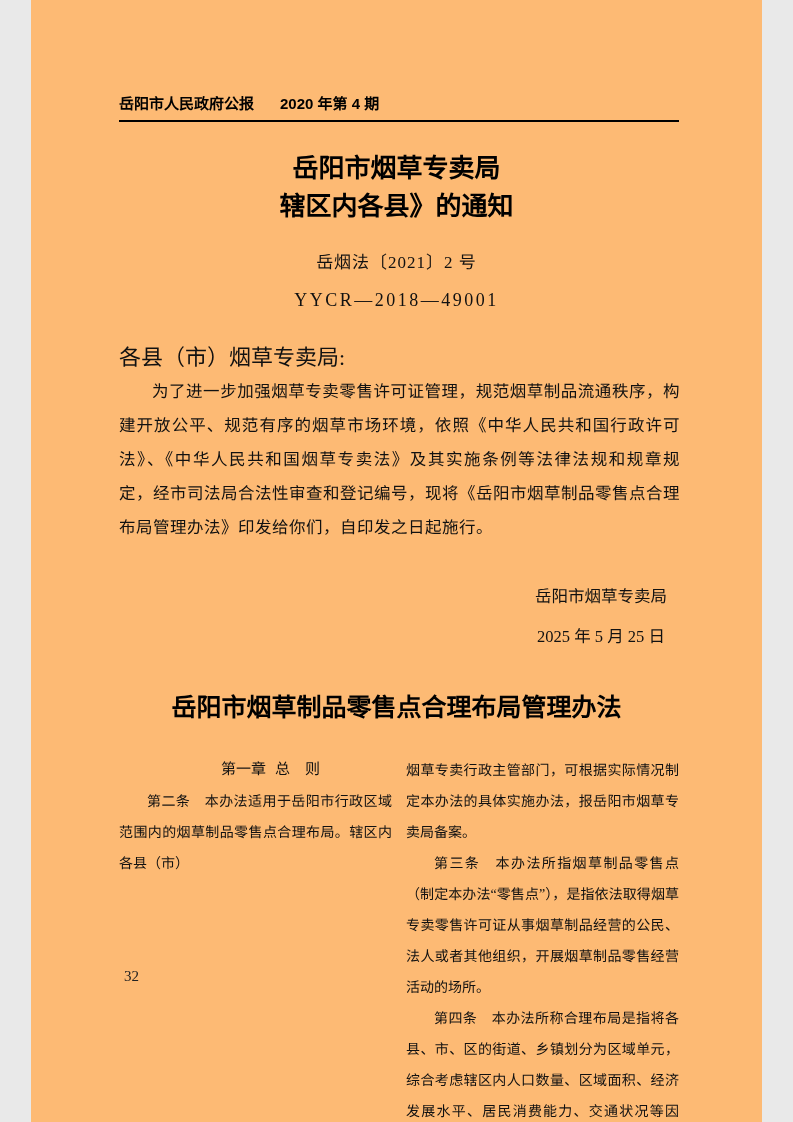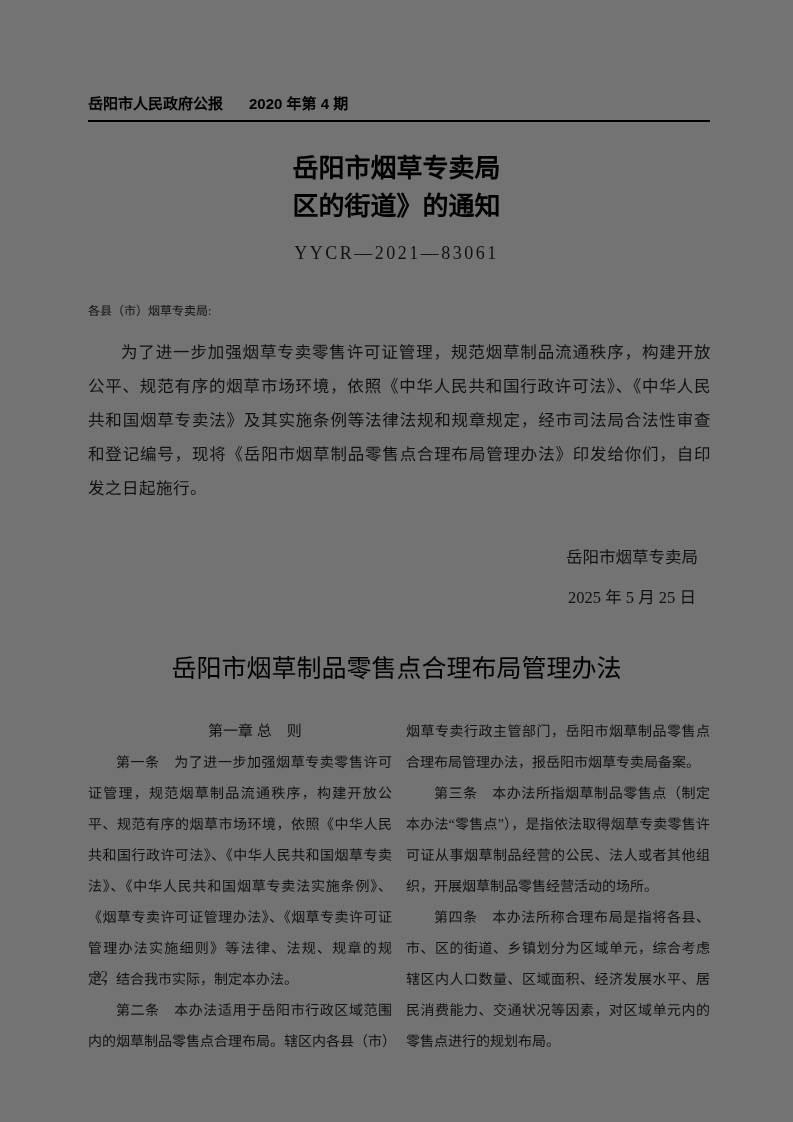--- a/index.html
+++ b/index.html
@@ -1,21 +1,21 @@
 <!DOCTYPE html>
 <html lang="zh-CN"><head>
 <meta charset="utf-8">
 <style>
   html, body { margin: 0; padding: 0; background: #e9e9e9; }
   .page {
     position: relative;
-    width: 793px;
+    width: 731px;
     height: 1122px;
     margin: 0 auto;
-    background: #737373;
+    background: #fdba74;
     color: #111111;
     font-family: "Liberation Serif", "DejaVu Serif", serif;
     overflow: hidden;
   }
 
   
   .gazette-header {
     margin: 0 83px 0 88px;
     padding-top: 92px;
   }
@@ -48,22 +48,22 @@
   }
   .ref-number {
     margin-top: 17px;
     text-align: center;
     font-size: 18px;
     letter-spacing: 2.5px;
   }
 
   
   .salutation {
-    margin: 30px 83px 8px 88px;
-    font-size: 12px;
+    margin: 30px 83px 0 88px;
+    font-size: 22px;
     line-height: 34px;
   }
   .notice-body {
     margin: 0 82px 0 88px;
     font-size: 16.5px;
     line-height: 34px;
     text-align: justify;
     text-indent: 2em;
     letter-spacing: 0.5px;
   }
@@ -72,38 +72,39 @@
     width: fit-content;
     text-align: center;
     font-size: 16.5px;
     line-height: 40px;
   }
 
   
   .article-title {
     margin: 30px 60px 0 60px;
     text-align: center;
-    font-weight: normal;
+    font-weight: bold;
     font-size: 25px;
     color: #000000;
   }
   .columns {
     display: flex;
     gap: 14px;
     margin: 32px 83px 0 88px;
     font-size: 14px;
     line-height: 31px;
     text-align: justify;
   }
   .col { flex: 1; min-width: 0; }
   .chapter-heading {
     text-align: center;
     text-indent: 0;
     font-size: 15px;
     margin: 0 0 8px 0;
+    font-family: Liberation Mono, monospace;
   }
   .col p { margin: 0; text-indent: 2em; }
   .col p.no-indent { text-indent: 0; }
 
   
   .page-number {
     position: absolute;
     left: 93px;
     top: 968px;
     font-size: 15px;
@@ -117,44 +118,44 @@
 
   <div class="gazette-header">
     <div class="header-inner">
       <span>岳阳市人民政府公报</span>
       <span>2020 年第 4 期</span>
     </div>
   </div>
 
   <div class="notice-title">
     <div>岳阳市烟草专卖局</div>
-    <div>区的街道》的通知</div>
+    <div>辖区内各县》的通知</div>
   </div>
 
-  <div class="ref-number">YYCR—2021—83061</div>
+  <div class="doc-number">岳烟法〔2021〕2 号</div>
+  <div class="ref-number">YYCR—2018—49001</div>
 
   <div class="salutation">各县（市）烟草专卖局:</div>
 
   <p class="notice-body">为了进一步加强烟草专卖零售许可证管理，规范烟草制品流通秩序，构建开放公平、规范有序的烟草市场环境，依照《中华人民共和国行政许可法》、《中华人民共和国烟草专卖法》及其实施条例等法律法规和规章规定，经市司法局合法性审查和登记编号，现将《岳阳市烟草制品零售点合理布局管理办法》印发给你们，自印发之日起施行。</p>
 
   <div class="signature-block">
     <div>岳阳市烟草专卖局</div>
     <div>2025 年 5 月 25 日</div>
   </div>
 
   <div class="article-title">岳阳市烟草制品零售点合理布局管理办法</div>
 
   <div class="columns">
     <div class="col">
       <p class="chapter-heading">第一章 总　则</p>
-      <p>第一条　为了进一步加强烟草专卖零售许可证管理，规范烟草制品流通秩序，构建开放公平、规范有序的烟草市场环境，依照《中华人民共和国行政许可法》、《中华人民共和国烟草专卖法》、《中华人民共和国烟草专卖法实施条例》、《烟草专卖许可证管理办法》、《烟草专卖许可证管理办法实施细则》等法律、法规、规章的规定，结合我市实际，制定本办法。</p>
       <p>第二条　本办法适用于岳阳市行政区域范围内的烟草制品零售点合理布局。辖区内各县（市）</p>
     </div>
     <div class="col">
-      <p class="no-indent">烟草专卖行政主管部门，岳阳市烟草制品零售点合理布局管理办法，报岳阳市烟草专卖局备案。</p>
+      <p class="no-indent">烟草专卖行政主管部门，可根据实际情况制定本办法的具体实施办法，报岳阳市烟草专卖局备案。</p>
       <p>第三条　本办法所指烟草制品零售点（制定本办法“零售点”），是指依法取得烟草专卖零售许可证从事烟草制品经营的公民、法人或者其他组织，开展烟草制品零售经营活动的场所。</p>
       <p>第四条　本办法所称合理布局是指将各县、市、区的街道、乡镇划分为区域单元，综合考虑辖区内人口数量、区域面积、经济发展水平、居民消费能力、交通状况等因素，对区域单元内的零售点进行的规划布局。</p>
     </div>
   </div>
 
   <div class="page-number">32</div>
 
 </div>
 
 </body></html>

